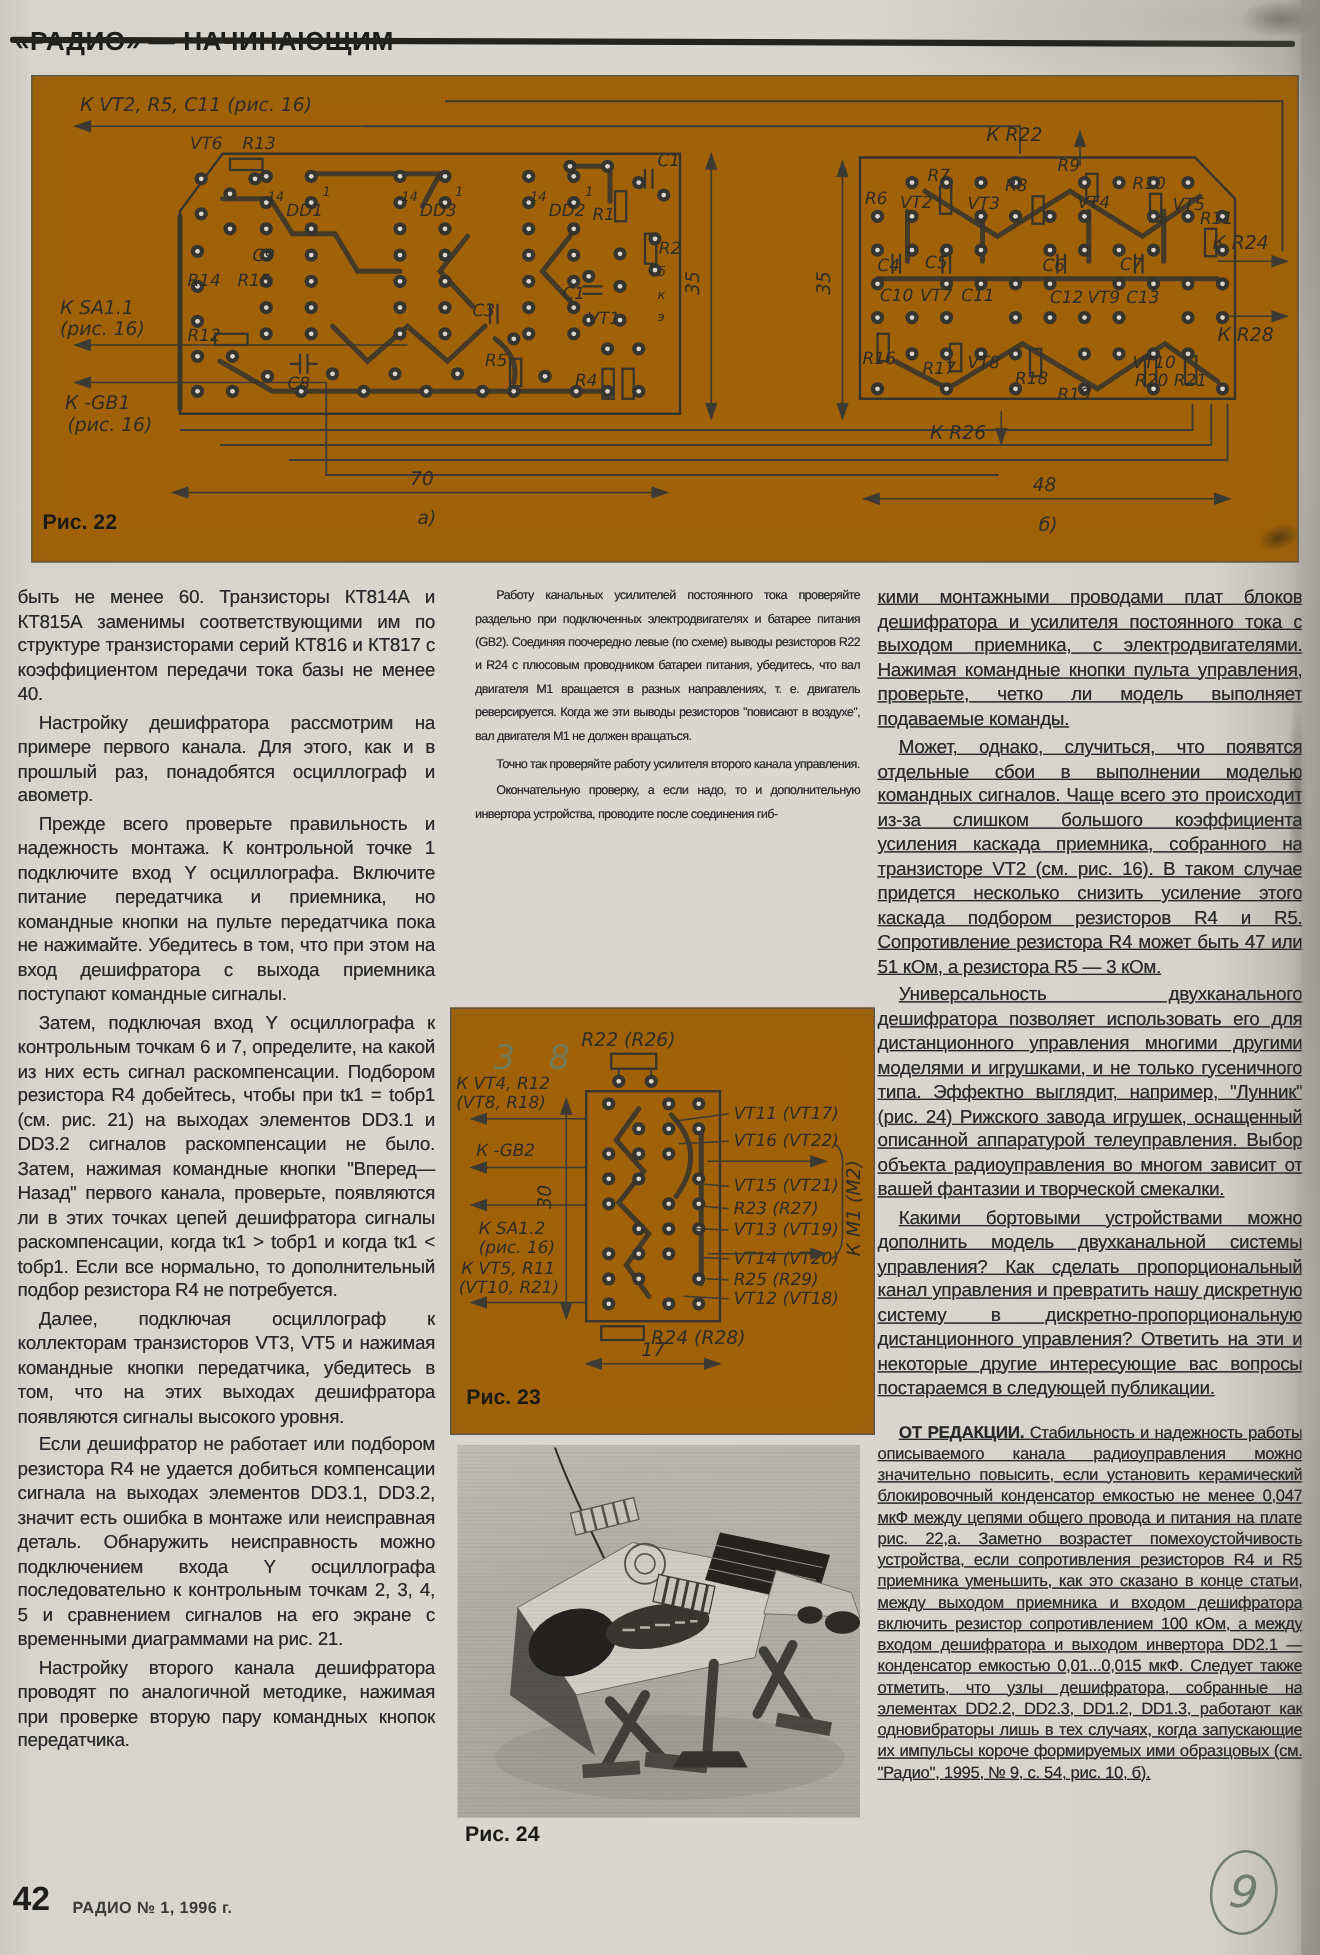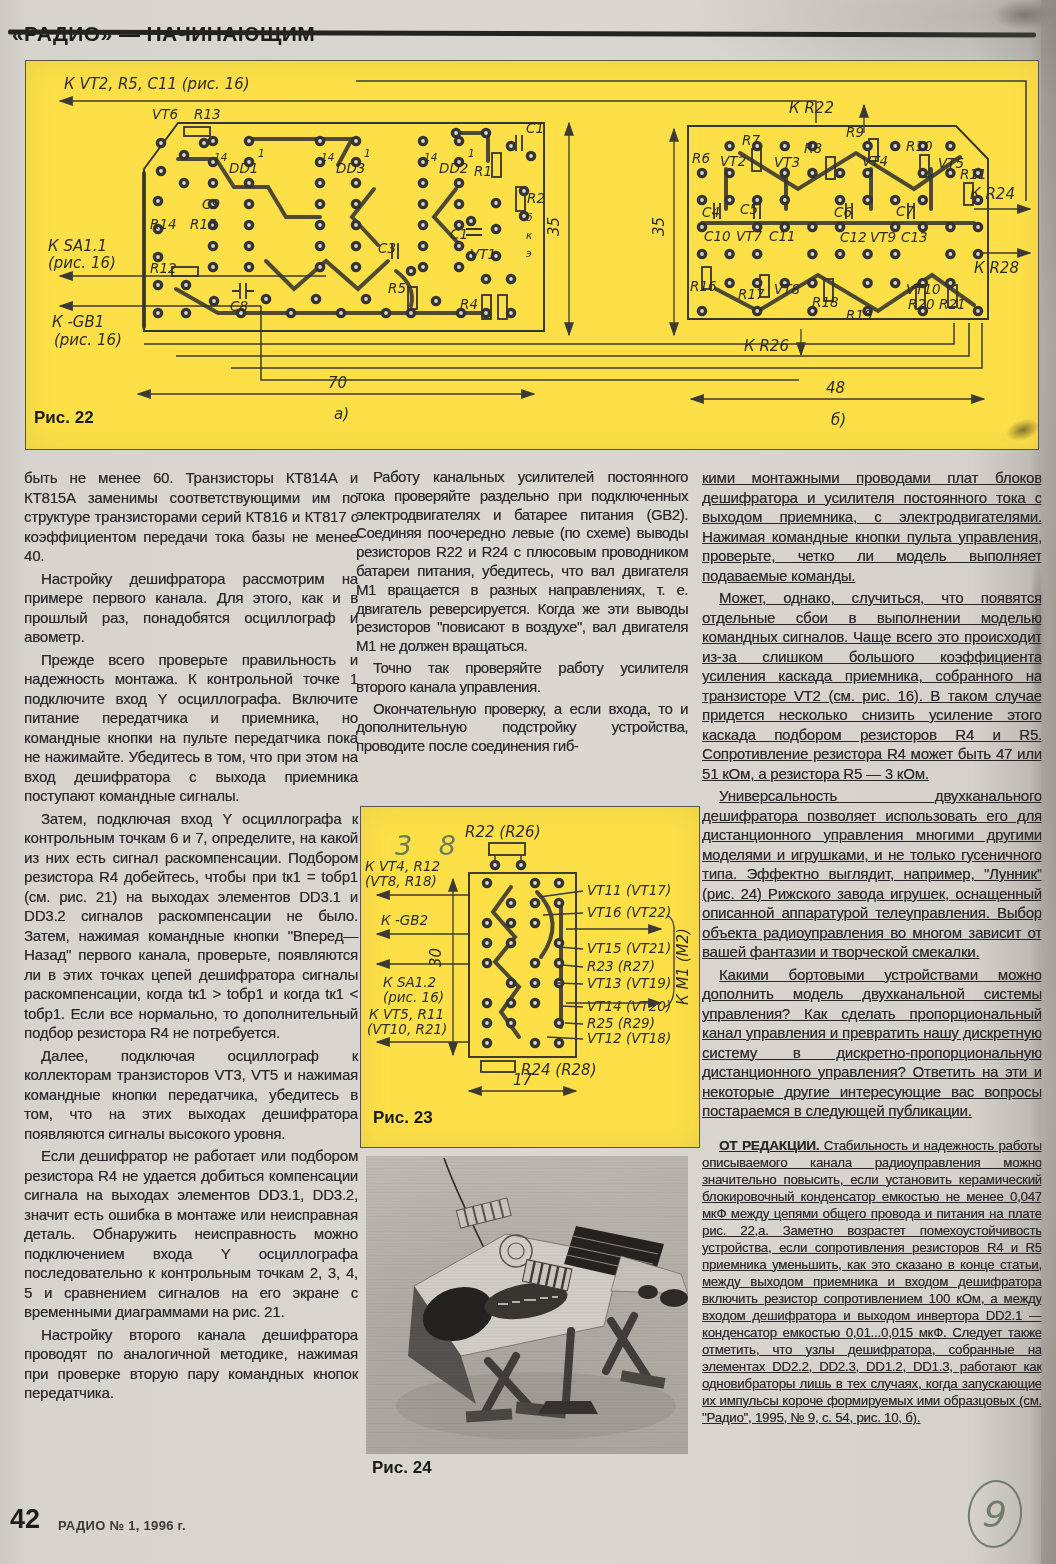--- a/index.html
+++ b/index.html
@@ -9,43 +9,43 @@
       radial-gradient(ellipse 400px 120px at 92% 1%, rgba(60,58,50,.18), transparent 70%),
       linear-gradient(90deg,#ccc9c2 0,#d7d4cd 2.5%,#dad7d0 55%,#d5d2cb 92%,#bfbcb5 97.5%,#97948e 100%),
       #d6d3cc;
     font-family:"Liberation Sans",sans-serif;color:#26262a;
   }
   .abs{position:absolute;}
   
   .hdr{left:12px;top:22px;font-size:21px;font-weight:bold;color:#1c1c1a;letter-spacing:.4px;}
   .rule{left:8px;top:31px;width:1028px;height:5px;background:linear-gradient(90deg,#23231f 82%,#3a3a34);border-radius:2px;transform:rotate(0.18deg);}
   
-  .figbox{border:1.6px solid #55544e;background:#fde047;box-shadow:inset 0 0 28px rgba(90,88,80,.12);}
+  .figbox{border:1.6px solid #55544e;background:#a16207;box-shadow:inset 0 0 28px rgba(90,88,80,.12);}
   #fig22{left:25px;top:60px;width:1012px;height:388px;}
   #fig23{left:360px;top:806px;width:338px;height:340px;}
   svg text{user-select:none;}
   .lab{font:italic 13.5px "DejaVu Sans",sans-serif;fill:#2d2c28;}
   .lab2{font:italic 15px "DejaVu Sans",sans-serif;fill:#2d2c28;}
   .tiny{font:italic 10.5px "DejaVu Sans",sans-serif;fill:#2d2c28;}
   .dimt{font:italic 15px "DejaVu Sans",sans-serif;fill:#2d2c28;}
   .cap{font:bold 17px "Liberation Sans",sans-serif;fill:#191917;}
   .hand{font:italic 27px "DejaVu Sans",sans-serif;fill:#6e7a58;letter-spacing:9px;}
   .w{stroke:#3b3a35;stroke-width:1.5;fill:none;}
   .tr{stroke:#35342f;stroke-width:4;fill:none;stroke-linecap:round;opacity:.88;}
   .ol{stroke:#35342f;stroke-width:1.9;fill:none;}
   .cmp{stroke:#35342f;stroke-width:1.8;fill:none;}
   .dim{stroke:#3b3a35;stroke-width:1.3;fill:none;}
   
   .col{text-align:justify;}
   .col p{margin:0 0 3px 0;text-indent:17px;font-size:15px;line-height:19.5px;letter-spacing:-0.2px;
          color:#28282b;text-shadow:.25px 0 0 rgba(40,40,43,.55);}
   .col p.noind{text-indent:0;}
-  #colL{left:24px;top:468px;width:334px;}
+  #colL{left:14px;top:468px;width:334px;}
   #colM{left:356px;top:468px;width:332px;}
-  #colM p{font-size:15px;line-height:18.8px;letter-spacing:-0.45px;}
+  #colM p{font-size:10px;line-height:18.8px;letter-spacing:-0.45px;margin-left:24px;}
   #colR{left:702px;top:468px;width:340px;text-decoration:underline;}
   #colR p.ed{margin-top:16px;font-size:13.2px;line-height:17px;letter-spacing:-0.2px;}
   #colR p.ed b{font-size:13.6px;}
   
   #fig24{left:366px;top:1156px;width:322px;height:298px;background:
      radial-gradient(ellipse at 30% 80%, #a7a59e, transparent 70%),
      linear-gradient(160deg,#bdbbb4,#b0aea7 60%,#a8a69f);overflow:hidden;}
   #fig24:after{content:"";position:absolute;inset:0;background:repeating-linear-gradient(0deg,rgba(0,0,0,.035) 0 1px,transparent 1px 3px);}
   .figcap{font-weight:bold;font-size:17px;color:#191917;}
   
@@ -509,21 +509,21 @@
   <p>Прежде всего проверьте правильность и надежность монтажа. К контрольной точке 1 подключите вход Y осциллографа. Включите питание передатчика и приемника, но командные кнопки на пульте передатчика пока не нажимайте. Убедитесь в том, что при этом на вход дешифратора с выхода приемника поступают командные сигналы.</p>
   <p>Затем, подключая вход Y осциллографа к контрольным точкам 6 и 7, определите, на какой из них есть сигнал раскомпенсации. Подбором резистора R4 добейтесь, чтобы при tк1 = tобр1 (см. рис. 21) на выходах элементов DD3.1 и DD3.2 сигналов раскомпенсации не было. Затем, нажимая командные кнопки "Вперед—Назад" первого канала, проверьте, появляются ли в этих точках цепей дешифратора сигналы раскомпенсации, когда tк1 &gt; tобр1 и когда tк1 &lt; tобр1. Если все нормально, то дополнительный подбор резистора R4 не потребуется.</p>
   <p>Далее, подключая осциллограф к коллекторам транзисторов VT3, VT5 и нажимая командные кнопки передатчика, убедитесь в том, что на этих выходах дешифратора появляются сигналы высокого уровня.</p>
   <p>Если дешифратор не работает или подбором резистора R4 не удается добиться компенсации сигнала на выходах элементов DD3.1, DD3.2, значит есть ошибка в монтаже или неисправная деталь. Обнаружить неисправность можно подключением входа Y осциллографа последовательно к контрольным точкам 2, 3, 4, 5 и сравнением сигналов на его экране с временными диаграммами на рис. 21.</p>
   <p>Настройку второго канала дешифратора проводят по аналогичной методике, нажимая при проверке вторую пару командных кнопок передатчика.</p>
 </div>
 
 <div id="colM" class="abs col">
   <p>Работу канальных усилителей постоянного тока проверяйте раздельно при подключенных электродвигателях и батарее питания (GB2). Соединяя поочередно левые (по схеме) выводы резисторов R22 и R24 с плюсовым проводником батареи питания, убедитесь, что вал двигателя М1 вращается в разных направлениях, т. е. двигатель реверсируется. Когда же эти выводы резисторов "повисают в воздухе", вал двигателя М1 не должен вращаться.</p>
   <p>Точно так проверяйте работу усилителя второго канала управления.</p>
-  <p>Окончательную проверку, а если входа, то и дополнительную подстройку устройства, проводите после соединения гиб-</p>
+  <p>Окончательную проверку, а если надо, то и дополнительную инвертора устройства, проводите после соединения гиб-</p>
 </div>
 
 <div id="colR" class="abs col">
   <p class="noind">кими монтажными проводами плат блоков дешифратора и усилителя постоянного тока с выходом приемника, с электродвигателями. Нажимая командные кнопки пульта управления, проверьте, четко ли модель выполняет подаваемые команды.</p>
   <p>Может, однако, случиться, что появятся отдельные сбои в выполнении моделью командных сигналов. Чаще всего это происходит из-за слишком большого коэффициента усиления каскада приемника, собранного на транзисторе VT2 (см. рис. 16). В таком случае придется несколько снизить усиление этого каскада подбором резисторов R4 и R5. Сопротивление резистора R4 может быть 47 или 51 кОм, а резистора R5 — 3 кОм.</p>
   <p>Универсальность двухканального дешифратора позволяет использовать его для дистанционного управления многими другими моделями и игрушками, и не только гусеничного типа. Эффектно выглядит, например, "Лунник" (рис. 24) Рижского завода игрушек, оснащенный описанной аппаратурой телеуправления. Выбор объекта радиоуправления во многом зависит от вашей фантазии и творческой смекалки.</p>
   <p>Какими бортовыми устройствами можно дополнить модель двухканальной системы управления? Как сделать пропорциональный канал управления и превратить нашу дискретную систему в дискретно-пропорциональную дистанционного управления? Ответить на эти и некоторые другие интересующие вас вопросы постараемся в следующей публикации.</p>
   <p class="ed"><b>ОТ РЕДАКЦИИ.</b> <span>Стабильность и надежность работы описываемого канала радиоуправления можно значительно повысить, если установить керамический блокировочный конденсатор емкостью не менее 0,047 мкФ между цепями общего провода и питания на плате рис. 22,а. Заметно возрастет помехоустойчивость устройства, если сопротивления резисторов R4 и R5 приемника уменьшить, как это сказано в конце статьи, между выходом приемника и входом дешифратора включить резистор сопротивлением 100 кОм, а между входом дешифратора и выходом инвертора DD2.1 — конденсатор емкостью 0,01...0,015 мкФ. Следует также отметить, что узлы дешифратора, собранные на элементах DD2.2, DD2.3, DD1.2, DD1.3, работают как одновибраторы лишь в тех случаях, когда запускающие их импульсы короче формируемых ими образцовых (см. "Радио", 1995, № 9, с. 54, рис. 10, б).</span></p>
 </div>
 

